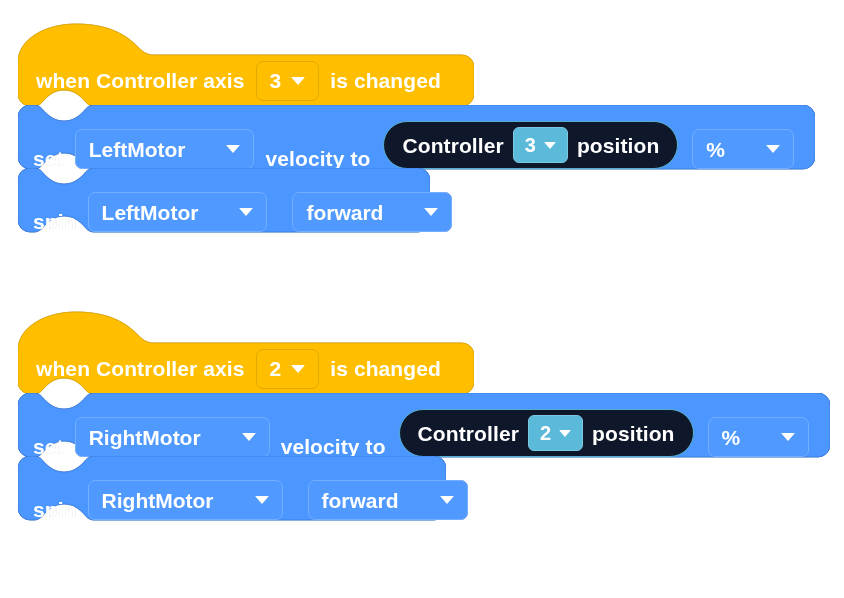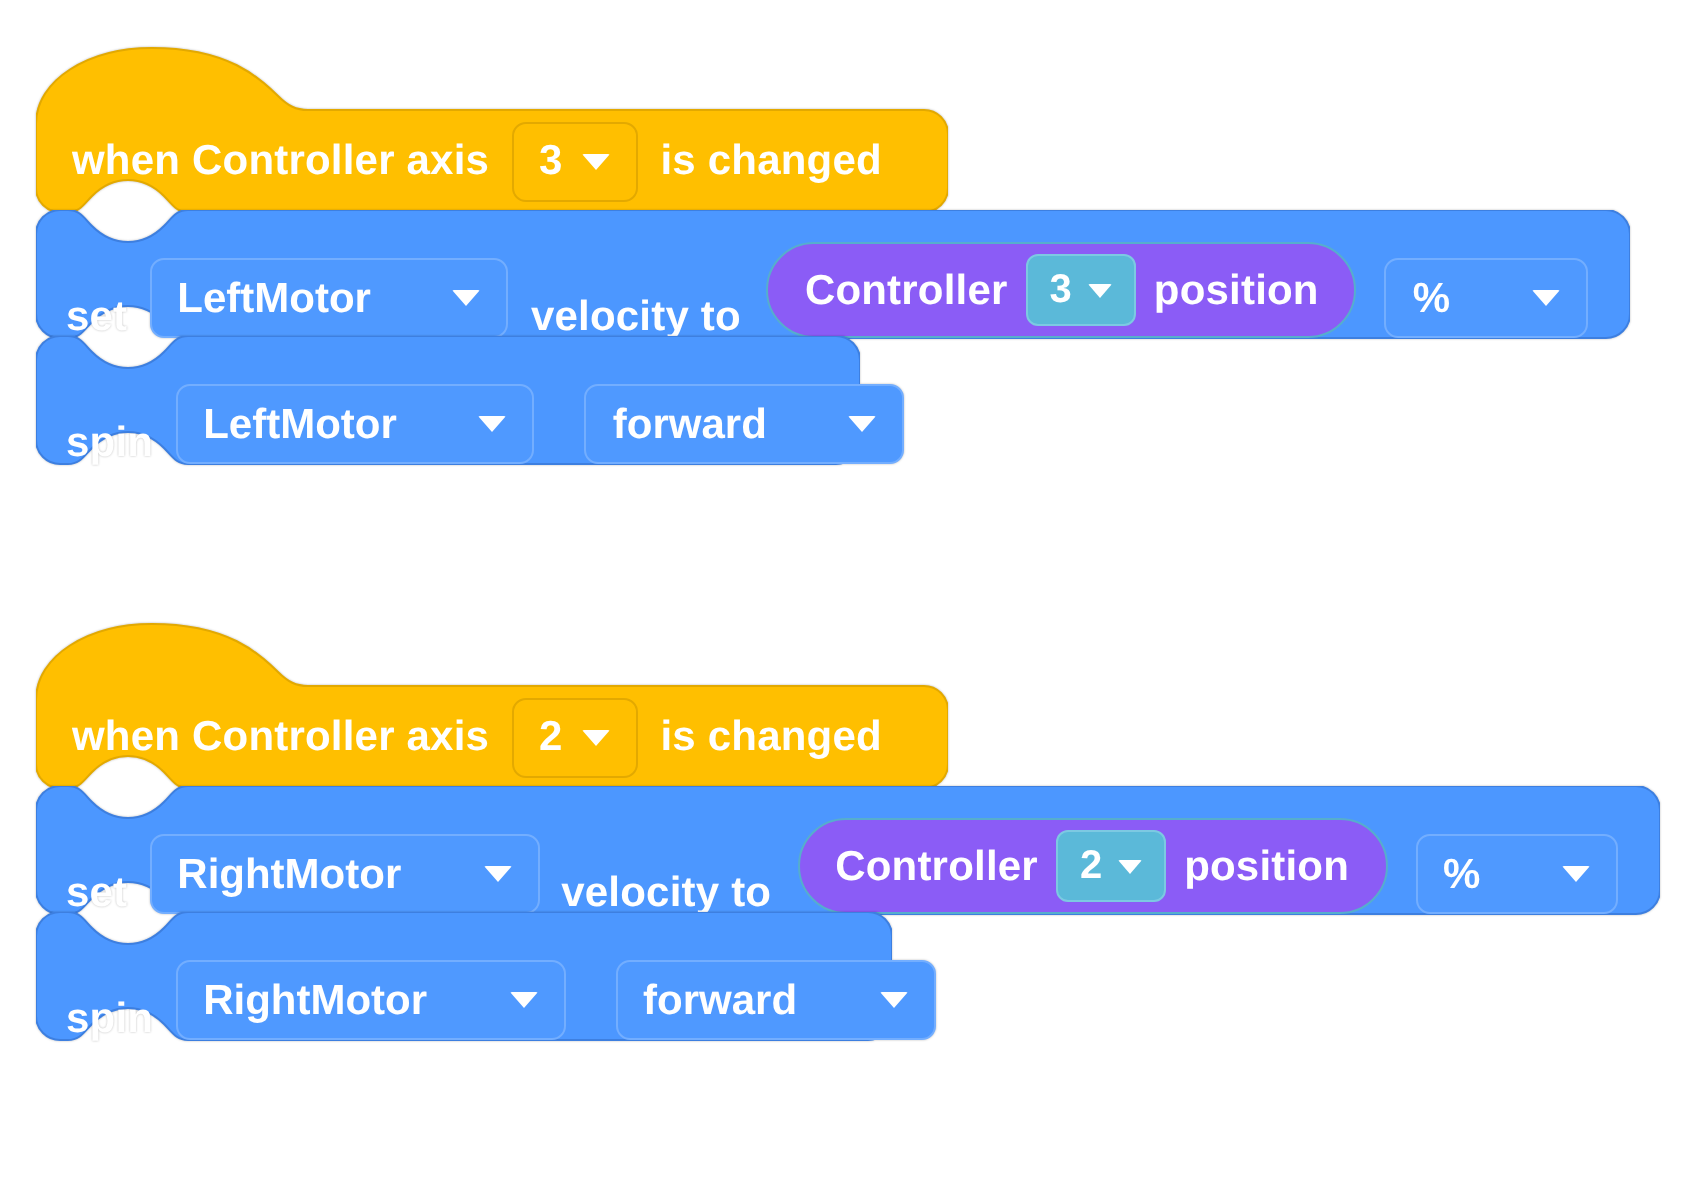--- a/index.html
+++ b/index.html
@@ -134,21 +134,21 @@
   .dd.teal {
     background: #5bb9d9;
     border: 1.6px solid #7cc9e2;
   }
 
   
   .reporter {
     display: inline-flex;
     align-items: center;
     height: 48px;
-    background: #8b5cf6;
+    background: #0f172a;
     border: 1.5px solid #56aecd;
     border-radius: 26px;
     padding: 0 18px;
     margin: 0 0px;
     box-sizing: border-box;
     white-space: nowrap;
   }
   .reporter .lbl { font-size: 21px; }
   .reporter .dd.teal {
     height: 36px;

